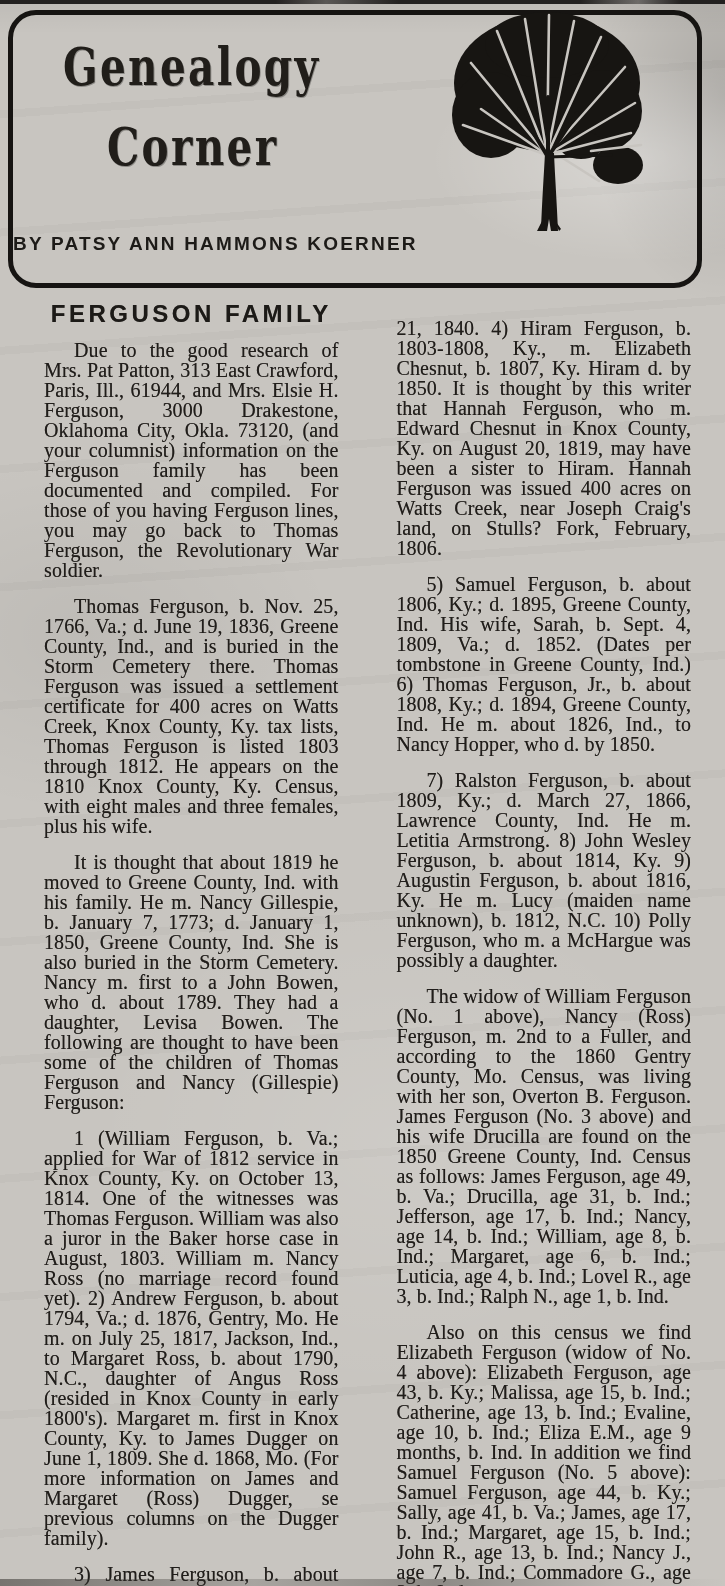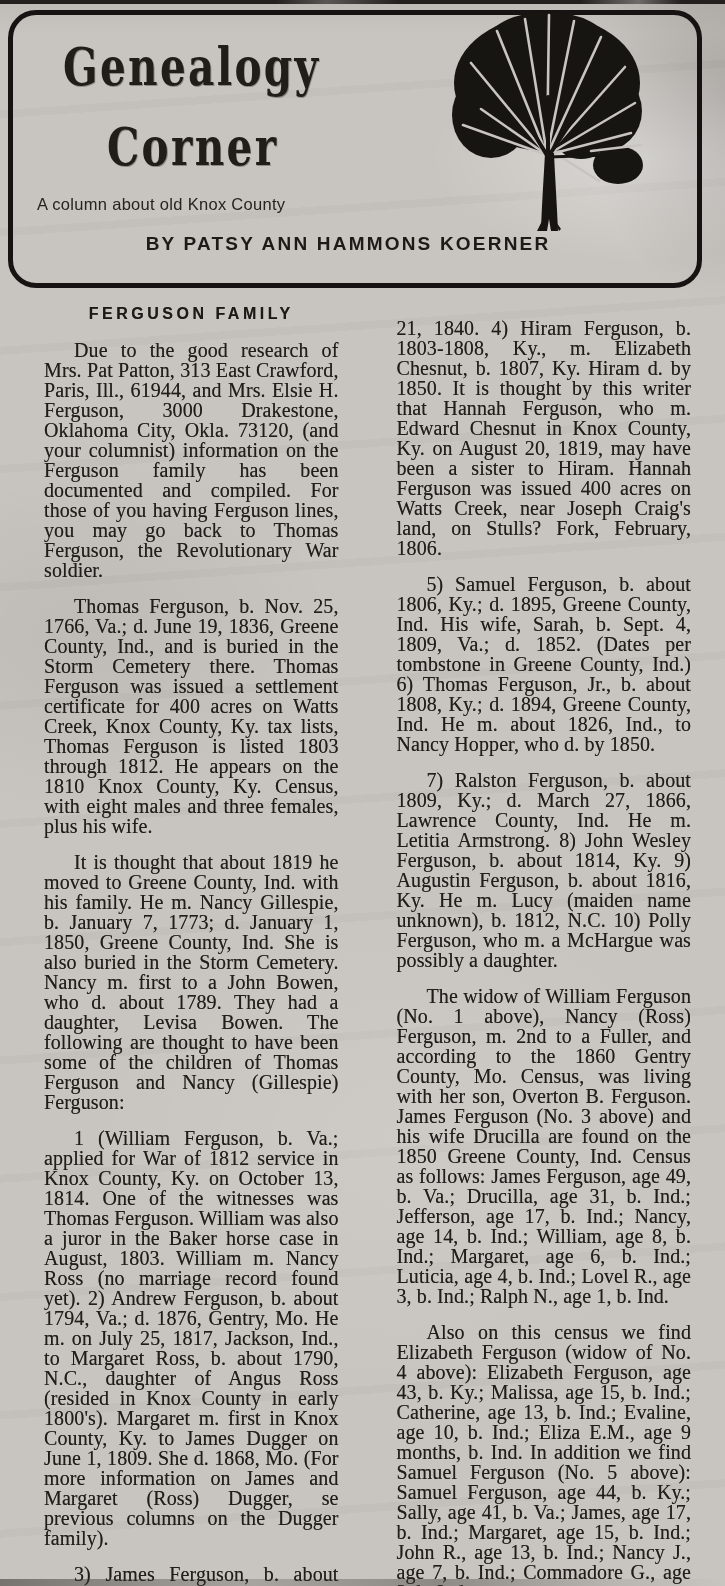--- a/index.html
+++ b/index.html
@@ -45,39 +45,38 @@
   }
   .title-1 { left:50px; top:26px; }
   .title-2 { left:94px; top:106px; }
   .subtitle {
     position:absolute; left:24px; top:180px;
     font-family:"Liberation Sans", sans-serif;
     font-size:16.5px; color:#26241f; letter-spacing:.3px;
   }
   .byline {
     position:absolute; left:0; right:14px; top:218px;
-    text-align:center;
     font-family:"Liberation Sans", sans-serif; font-weight:bold;
     font-size:19px; letter-spacing:2.2px; color:#1d1b18;
   }
   .tree { position:absolute; left:428px; top:-10px; width:214px; height:228px; }
   
   .columns {
     position:absolute; top:302px; left:28px; right:18px;
     display:flex; gap:26px;
   }
   .col { flex:1; min-width:0; text-align:justify;
     font-size:20px; line-height:20px;
     letter-spacing:.1px;
     text-shadow:0 0 .5px rgba(25,22,19,.55);
   }
   .section-heading {
     margin:2px 0 4px 0;
     font-family:"Liberation Sans", sans-serif;
-    font-size:16px; font-weight:bold; letter-spacing:3.5px;
+    font-size:24px; font-weight:bold; letter-spacing:3.5px;
     text-align:center; color:#1c1a17;
   }
   .col p { margin:16px; text-indent:30px; }
   .col p.cont { text-indent:0; }
 </style>
 </head>
 <body>
 
 <div class="clip">
 
@@ -116,21 +115,20 @@
           <path d="M107 152 L78 104" stroke-width="4"></path>
           <path d="M107 152 L107 92" stroke-width="4"></path>
           <path d="M107 152 L136 108" stroke-width="4"></path>
           <path d="M107 152 L170 150" stroke-width="3"></path>
         </g>
         <path d="M100 226 C101 196 103 168 104 148 L113 148 C114 172 116 200 117 226 L110 226 L108 214 L106 226 Z" fill="#171512"></path>
         <path d="M96 226 L103 212 L104 226 Z M118 226 L113 214 L120 224 Z" fill="#171512"></path>
       </svg>
     </div>
 
-    <div class="subtitle">A column about old Knox County</div>
     <div class="byline">BY PATSY ANN HAMMONS KOERNER</div>
   </div>
 
   <div class="columns">
     <div class="col">
       <h2 class="section-heading">FERGUSON FAMILY</h2>
       <p>Due to the good research of Mrs. Pat Patton, 313 East Crawford, Paris, Ill., 61944, and Mrs. Elsie H. Ferguson, 3000 Drakestone, Oklahoma City, Okla. 73120, (and your columnist) information on the Ferguson family has been documented and compiled. For those of you having Ferguson lines, you may go back to Thomas Ferguson, the Revolutionary War soldier.</p>
       <p>Thomas Ferguson, b. Nov. 25, 1766, Va.; d. June 19, 1836, Greene County, Ind., and is buried in the Storm Cemetery there. Thomas Ferguson was issued a settlement certificate for 400 acres on Watts Creek, Knox County, Ky. tax lists, Thomas Ferguson is listed 1803 through 1812. He appears on the 1810 Knox County, Ky. Census, with eight males and three females, plus his wife.</p>
       <p>It is thought that about 1819 he moved to Greene County, Ind. with his family. He m. Nancy Gillespie, b. January 7, 1773; d. January 1, 1850, Greene County, Ind. She is also buried in the Storm Cemetery. Nancy m. first to a John Bowen, who d. about 1789. They had a daughter, Levisa Bowen. The following are thought to have been some of the children of Thomas Ferguson and Nancy (Gillespie) Ferguson:</p>
       <p>1 (William Ferguson, b. Va.; applied for War of 1812 service in Knox County, Ky. on October 13, 1814. One of the witnesses was Thomas Ferguson. William was also a juror in the Baker horse case in August, 1803. William m. Nancy Ross (no marriage record found yet). 2) Andrew Ferguson, b. about 1794, Va.; d. 1876, Gentry, Mo. He m. on July 25, 1817, Jackson, Ind., to Margaret Ross, b. about 1790, N.C., daughter of Angus Ross (resided in Knox County in early 1800's). Margaret m. first in Knox County, Ky. to James Dugger on June 1, 1809. She d. 1868, Mo. (For more information on James and Margaret (Ross) Dugger, se previous columns on the Dugger family).</p>

